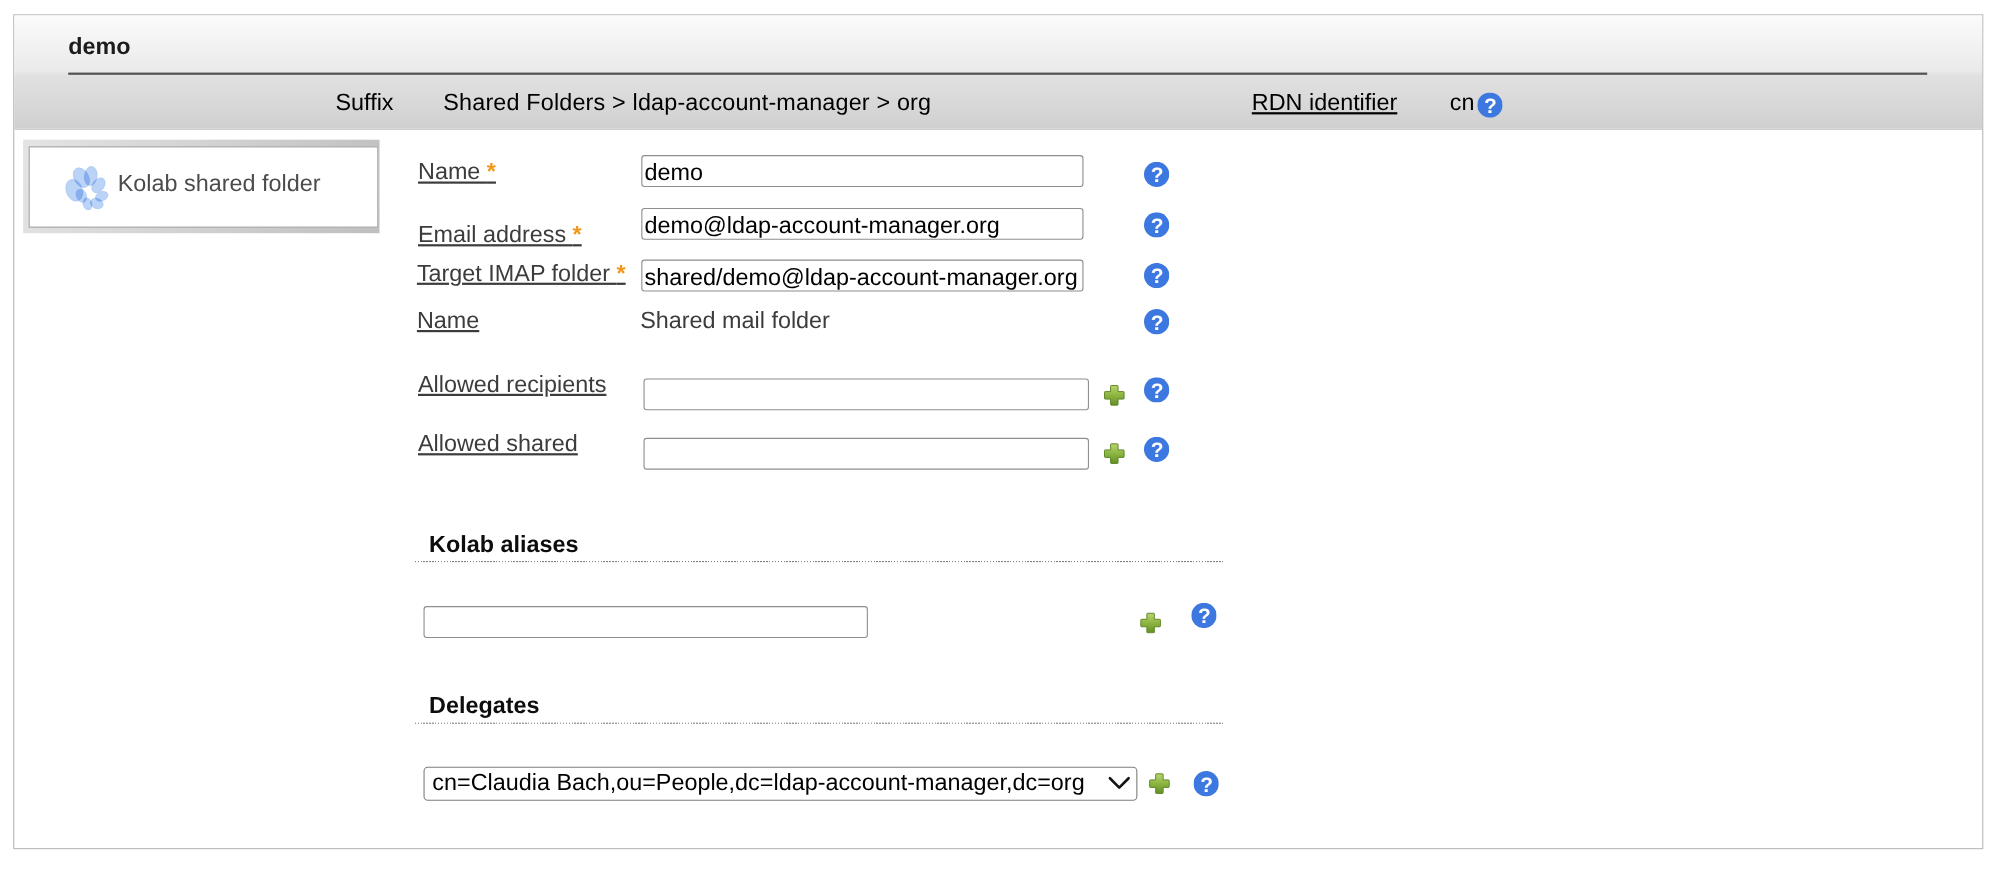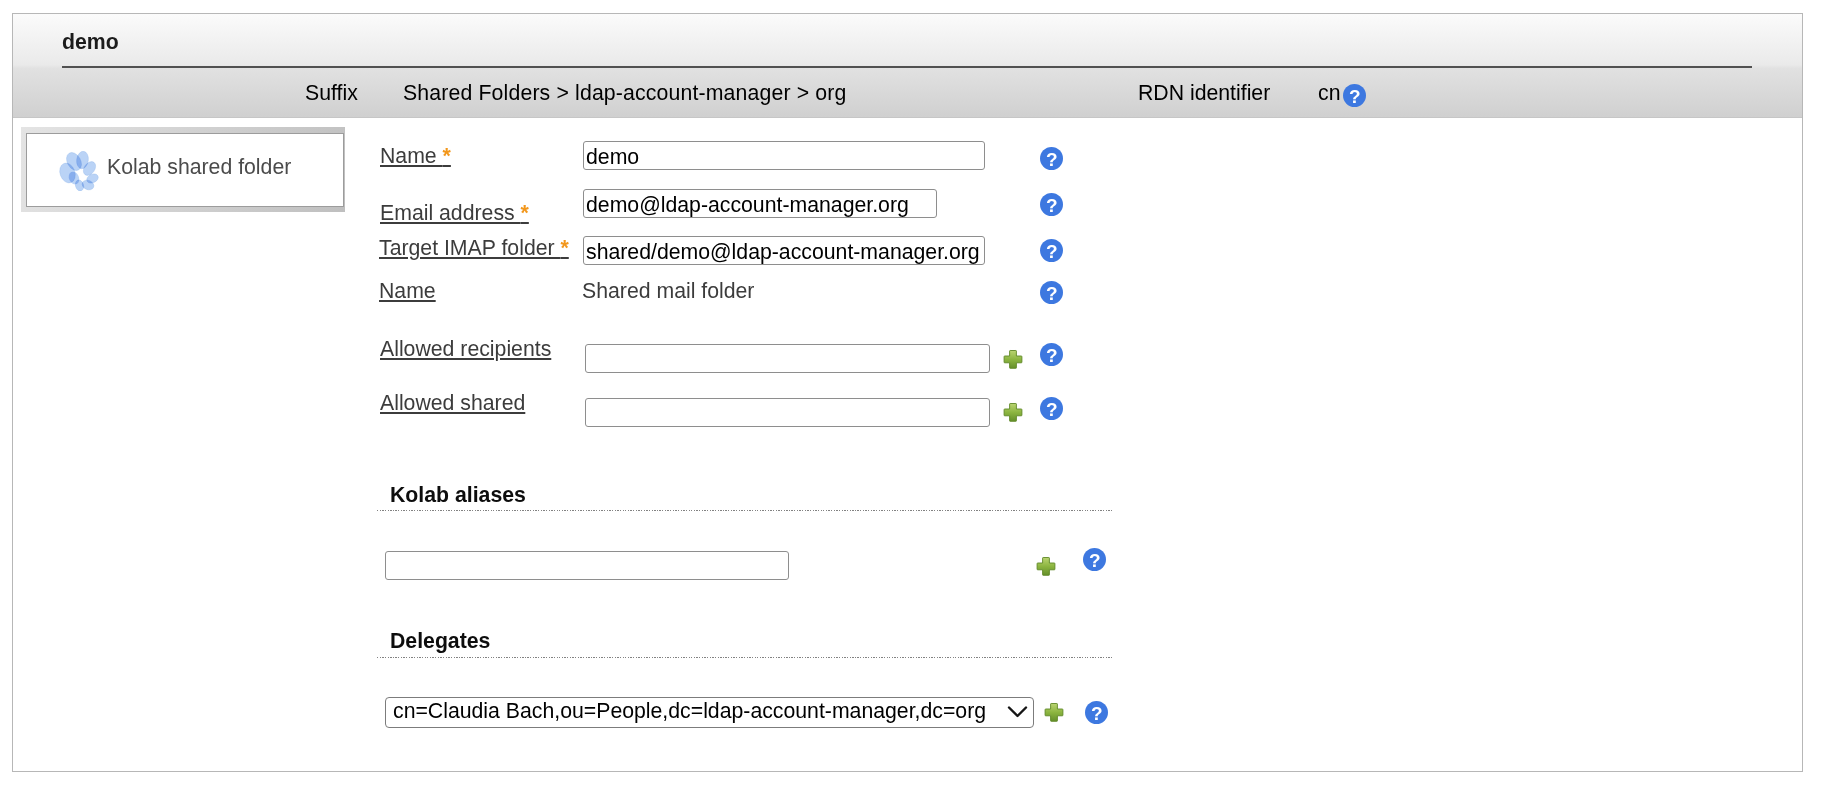--- a/index.html
+++ b/index.html
@@ -20,21 +20,21 @@
 
   <div class="abs" style="left:12px;top:13px;width:1789px;height:757px;border:1px solid #b7b7b7;"></div>
 
   <div class="abs" style="left:13px;top:14px;width:1789px;height:103px;
        background:linear-gradient(180deg,#fbfbfb 0%,#eaeaea 49%,#e1e1e1 53%,#d0d0d0 100%);
        border-bottom:1px solid #c6c6c6;"></div>
   <div class="t bold" style="left:62px;top:32px;">demo</div>
   <div class="abs" style="left:62px;top:65.5px;width:1690px;height:2px;background:#515151;"></div>
   <div class="t" style="left:305px;top:83px;color:#000;">Suffix</div>
   <div class="t" style="left:403px;top:83px;color:#000;letter-spacing:0.15px;">Shared Folders &gt; ldap-account-manager &gt; org</div>
-  <div class="t" style="left:1138px;top:83px;color:#000;">RDN identifier</div>
+  <div class="t" style="left:1138px;top:83px;color:#000;text-decoration:underline;">RDN identifier</div>
   <div class="t" style="left:1318px;top:83px;color:#000;">cn</div>
 
   <div class="abs" style="left:21px;top:127px;width:324px;height:85px;
        background:linear-gradient(110deg,#e4e4e4 0%,#bfbfbf 100%);"></div>
   <div class="abs" style="left:26px;top:133px;width:318px;height:74px;background:#fff;
        border:1px solid #9c9c9c;box-sizing:border-box;"></div>
   <svg class="abs" style="left:57px;top:151px;filter:blur(0.7px);" width="44" height="40" viewBox="0 0 44 40">
     <g fill="#bad3f6" stroke="#8db4ea" stroke-opacity="0.55" stroke-width="0.6">
       <ellipse style="mix-blend-mode:multiply" cx="10.5" cy="22" rx="7.4" ry="10.2" transform="rotate(-20 10.5 22)"></ellipse>
       <ellipse style="mix-blend-mode:multiply" cx="17" cy="10.5" rx="6.6" ry="9.6" transform="rotate(-30 17 10.5)"></ellipse>
@@ -50,21 +50,21 @@
 
   <div class="t lbl" style="left:380px;top:146px;">Name <span class="star">*</span></div>
   <div class="t lbl" style="left:380px;top:192px;margin-top:11px;">Email address <span class="star">*</span></div>
   <div class="t lbl" style="left:379px;top:238px;">Target IMAP folder <span class="star">*</span></div>
   <div class="t lbl" style="left:379px;top:281px;">Name</div>
   <div class="t lbl" style="left:380px;top:339px;">Allowed recipients</div>
   <div class="t lbl" style="left:380px;top:393px;">Allowed shared</div>
   <div class="t" style="left:582px;top:281px;color:#3c3c3c;">Shared mail folder</div>
 
   <input class="inp" style="left: 583px; top: 141px; width: 402px;" value="demo">
-  <input class="inp" style="left: 583px; top: 189px; width: 354px;" value="demo@ldap-account-manager.org">
+  <input class="inp" style="left: 583px; top: 189px; width: 402px;" value="demo@ldap-account-manager.org">
   <input class="inp" style="left: 583px; top: 236px; width: 402px;" value="shared/demo@ldap-account-manager.org">
   <input class="inp" style="left: 585px; top: 344px; width: 405px;" value="">
   <input class="inp" style="left: 585px; top: 398px; width: 405px;" value="">
 
   <div class="t bold" style="left:390px;top:485px;color:#0d0d0d;">Kolab aliases</div>
   <div class="dotted" style="left:377px;top:510px;width:736px;"></div>
   <input class="inp" style="left: 385px; top: 551px; width: 404px;" value="">
 
   <div class="t bold" style="left:390px;top:631px;color:#0d0d0d;">Delegates</div>
   <div class="dotted" style="left:377px;top:657px;width:736px;"></div>

